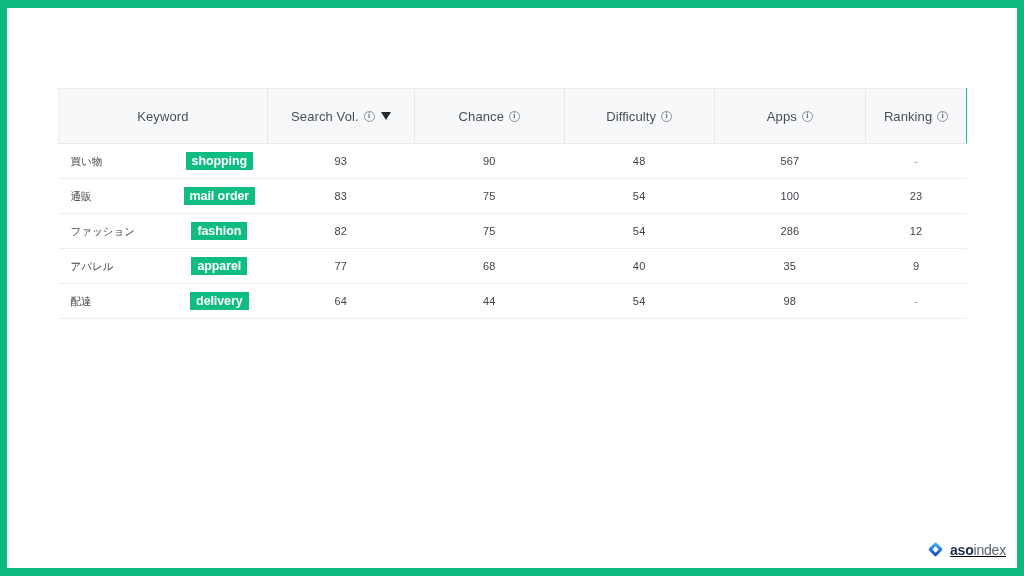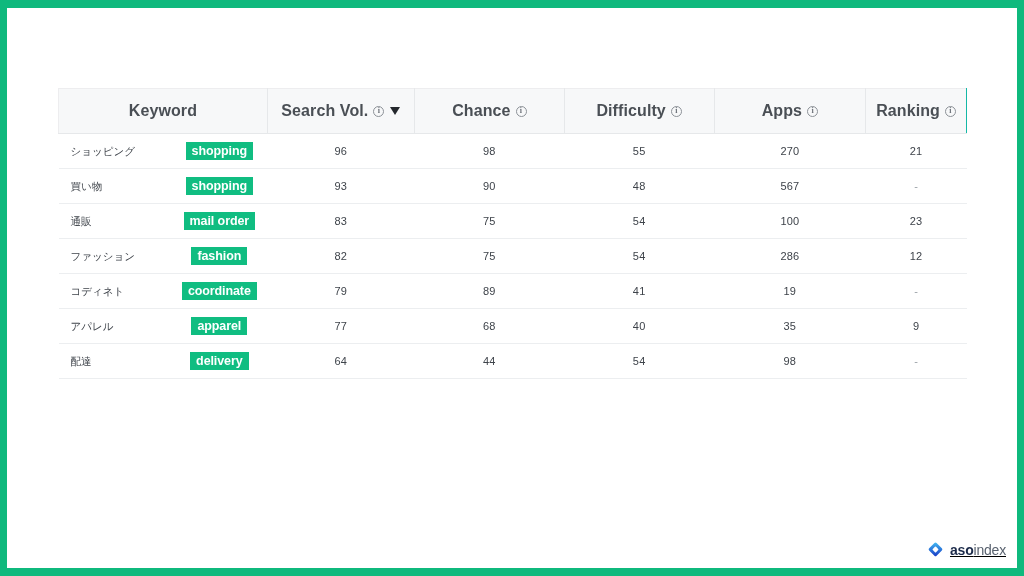--- a/index.html
+++ b/index.html
@@ -43,23 +43,23 @@
   
   col.c-keyword  { width: 23.0%; }
   col.c-vol      { width: 16.2%; }
   col.c-chance   { width: 16.5%; }
   col.c-diff     { width: 16.5%; }
   col.c-apps     { width: 16.7%; }
   col.c-rank     { width: 11.1%; }
 
   thead th {
     background: #f7f8f9;
-    height: 45px;
-    font-size: 16px;
-    font-weight: 700;
+    height: 55px;
+    font-size: 13px;
+    font-weight: 400;
     color: #4a4f55;
     letter-spacing: .1px;
     text-align: center;
     border-right: 1px solid #e6e8ea;
     border-bottom: 1px solid #e6e8ea;
     border-top: 1px solid #ededef;
     vertical-align: middle;
     white-space: nowrap;
   }
   thead th:first-child { border-left: 1px solid #ededef; }
@@ -236,33 +236,20 @@
               <span>Ranking</span>
               <span class="info-icon"></span>
             </span>
           </th>
         </tr>
       </thead>
       <tbody id="table-body">
           <tr>
             <td class="kw-cell">
               <div class="kw-row">
-                <span class="kw-jp">ショッピング</span>
-                <span class="kw-en-hold"><span class="kw-en">shopping</span></span>
-              </div>
-            </td>
-            <td class="num">96</td>
-            <td class="num">98</td>
-            <td class="num">55</td>
-            <td class="num">270</td>
-            <td class="num">21</td>
-          </tr>
-          <tr>
-            <td class="kw-cell">
-              <div class="kw-row">
                 <span class="kw-jp">買い物</span>
                 <span class="kw-en-hold"><span class="kw-en">shopping</span></span>
               </div>
             </td>
             <td class="num">93</td>
             <td class="num">90</td>
             <td class="num">48</td>
             <td class="num">567</td>
             <td class="num dash">-</td>
           </tr>
@@ -284,33 +271,20 @@
               <div class="kw-row">
                 <span class="kw-jp">ファッション</span>
                 <span class="kw-en-hold"><span class="kw-en">fashion</span></span>
               </div>
             </td>
             <td class="num">82</td>
             <td class="num">75</td>
             <td class="num">54</td>
             <td class="num">286</td>
             <td class="num">12</td>
-          </tr>
-          <tr>
-            <td class="kw-cell">
-              <div class="kw-row">
-                <span class="kw-jp">コディネト</span>
-                <span class="kw-en-hold"><span class="kw-en">coordinate</span></span>
-              </div>
-            </td>
-            <td class="num">79</td>
-            <td class="num">89</td>
-            <td class="num">41</td>
-            <td class="num">19</td>
-            <td class="num dash">-</td>
           </tr>
           <tr>
             <td class="kw-cell">
               <div class="kw-row">
                 <span class="kw-jp">アパレル</span>
                 <span class="kw-en-hold"><span class="kw-en">apparel</span></span>
               </div>
             </td>
             <td class="num">77</td>
             <td class="num">68</td>

